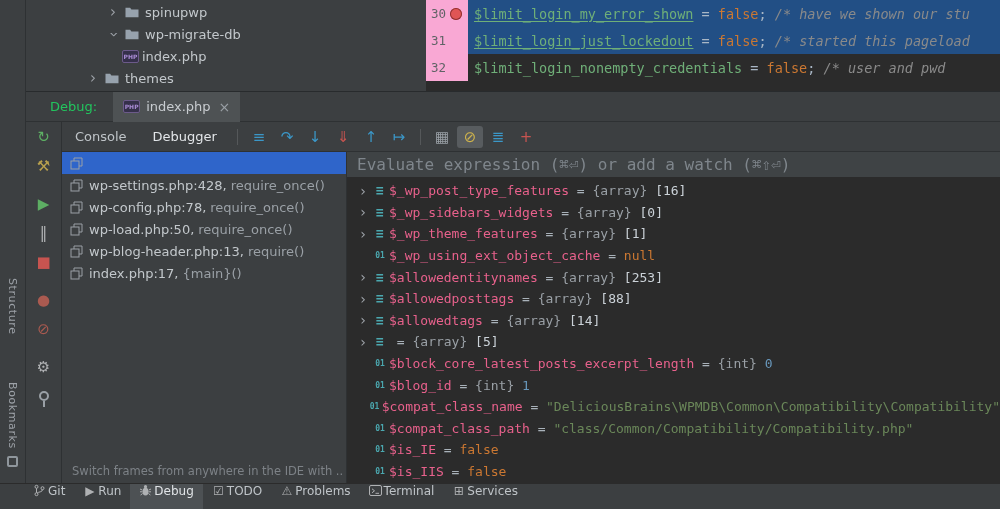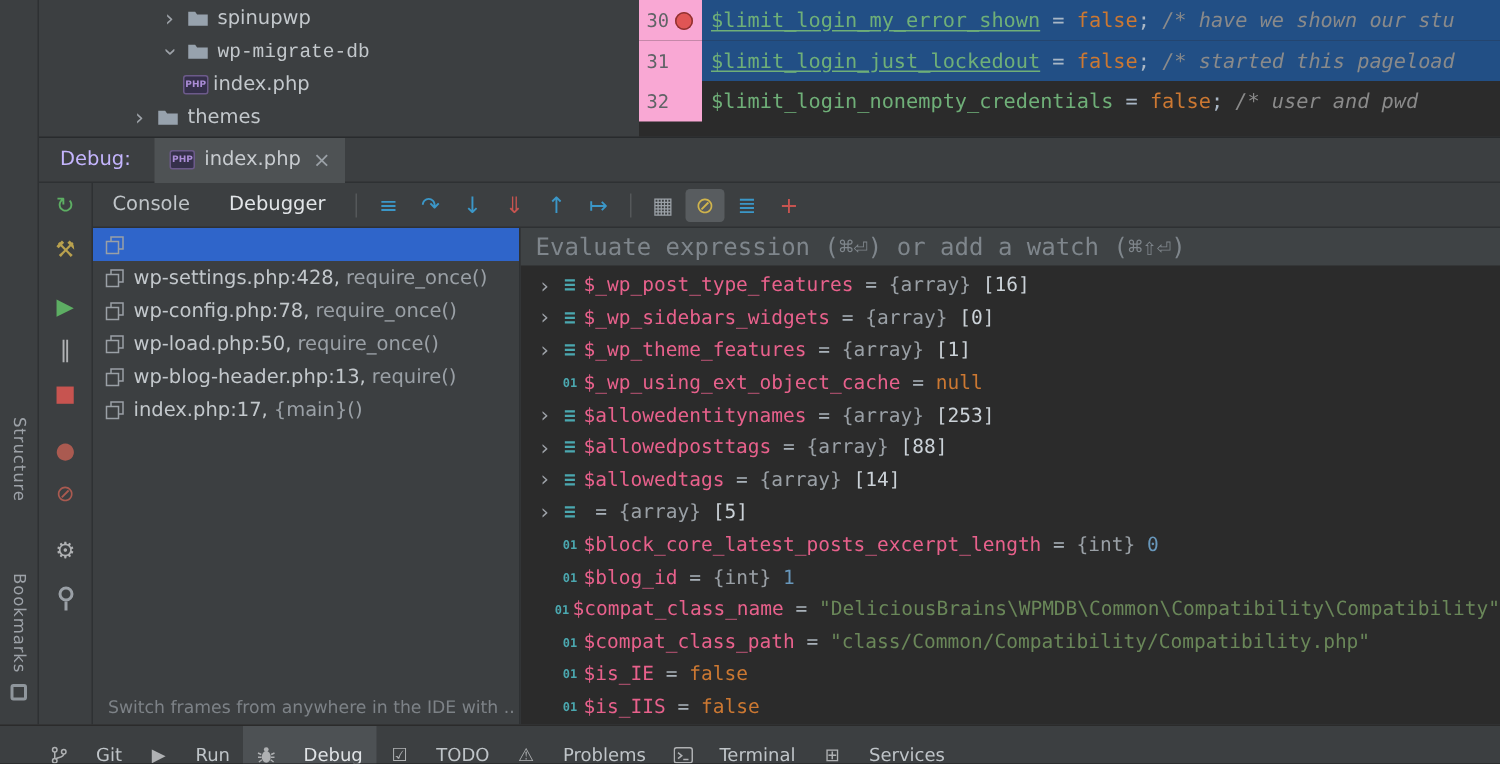--- a/index.html
+++ b/index.html
@@ -32,21 +32,21 @@
   .ed-code{flex:1;padding-left:6px;display:flex;align-items:center;cursor:text}
   .ed-line.hl .ed-code{background:#224f85}
   .code-var{color:#6faf78;text-decoration:underline;text-underline-offset:2px}
   .code-var2{color:#6faf78}
   .code-plain{color:#a9b7c6}
   .code-kw{color:#cc7832}
   .code-comment{color:#8a8a8a;font-style:italic}
 
   
   .debug-header{position:absolute;left:26px;top:92px;width:974px;height:30px;background:#3c3f41;border-bottom:1px solid #2e3133;display:flex;align-items:center}
-  .debug-title{margin-left:14px;color:#c4b5fd}
+  .debug-title{margin-left:24px;color:#22c55e}
   .debug-tab{margin-left:16px;height:30px;display:flex;align-items:center;gap:6px;padding:0 10px;background:#4e5254;cursor:pointer}
   .debug-tab-label{color:#c8ccd0}
   .tab-close{color:#9aa0a6;font-size:14px;margin-left:2px;cursor:pointer}
 
   
   .debug-main{position:absolute;left:26px;top:122px;width:974px;height:361px;display:flex}
   .action-col{width:36px;border-right:1px solid #2e3133;background:#3c3f41;display:flex;flex-direction:column;align-items:center;padding-top:3px}
   .action-icon{width:24px;height:24px;display:flex;align-items:center;justify-content:center;font-size:15px;margin-bottom:5px;cursor:pointer;border-radius:3px}
   .action-icon.gap{margin-top:9px}
   .pin-shape{position:relative;width:10px;height:10px;border:2px solid #9aa0a6;border-radius:50%}
@@ -75,21 +75,21 @@
   .var-name{color:#e8618c}
   .var-eq{color:#a9b2ba}
   .val-type{color:#9aa0a6}
   .val-size{color:#cbd2d8}
   .val-keyword{color:#cc7832}
   .val-number{color:#6897bb}
   .val-string{color:#6a8759}
 
   
   .status-bar{position:absolute;left:0;top:483px;width:1000px;height:26px;background:#3c3f41;border-top:1px solid #2b2b2b;display:flex;align-items:center;padding-left:24px;font-size:12px}
-  .status-item{display:flex;align-items:flex-end;gap:18px;height:26px;padding:0 9px;cursor:pointer;color:#bfc4c8}
+  .status-item{display:flex;align-items:flex-start;gap:2px;height:26px;padding:0 9px;cursor:pointer;color:#bfc4c8}
   .status-item.active{background:#4d5154;color:#e0e3e6}
   .status-icon{display:inline-flex;align-items:center;justify-content:center;color:#afb1b3;font-size:12px;min-width:13px}
 </style>
 </head>
 <body>
 
 <div class="app">
 
   <div class="left-stripe">
     <div class="stripe-label structure">Structure</div>
@@ -101,21 +101,21 @@
     <div class="project-tree" id="project-tree">
         <div class="tree-row" style="padding-left: 78px;">
           <span class="tree-chev">›</span>
           <span class="tree-icon">
             <svg width="14" height="12" viewBox="0 0 14 12">
               <path d="M0.5 1.8 h4.6 l1.3 1.8 h7.1 v7.6 H0.5 z" fill="#97a2ad"></path>
             </svg>
           </span>
           <span class="tree-label">spinupwp</span>
         </div>
-        <div class="tree-row" style="padding-left: 78px; font-family: Liberation Mono, monospace;">
+        <div class="tree-row" style="padding-left: 78px;">
           <span class="tree-chev exp">›</span>
           <span class="tree-icon">
             <svg width="14" height="12" viewBox="0 0 14 12">
               <path d="M0.5 1.8 h4.6 l1.3 1.8 h7.1 v7.6 H0.5 z" fill="#97a2ad"></path>
             </svg>
           </span>
           <span class="tree-label">wp-migrate-db</span>
         </div>
         <div class="tree-row" style="padding-left: 96px;">
           <span class="tree-icon php-badge">PHP</span>

